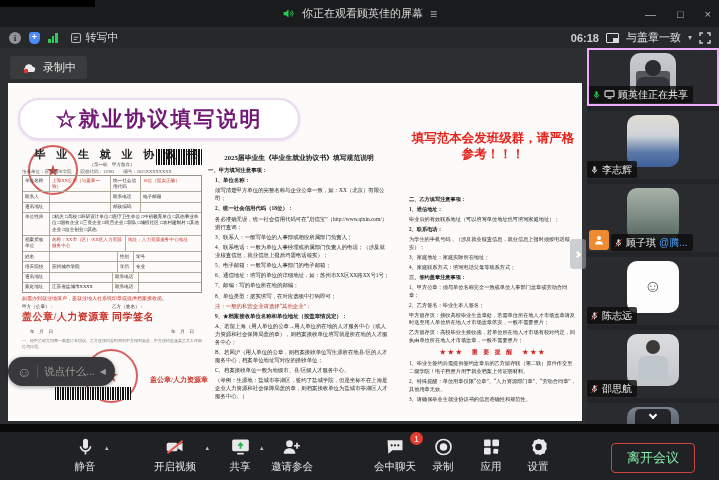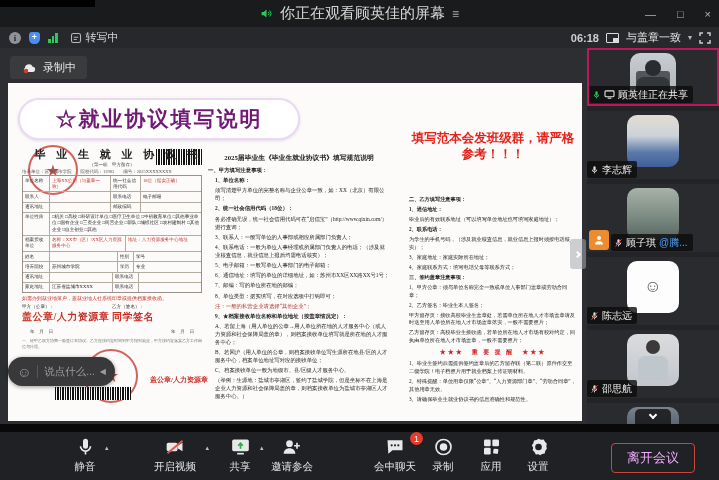--- a/index.html
+++ b/index.html
@@ -4,21 +4,21 @@
 <style>
   * { margin:0; padding:0; box-sizing:border-box; }
   html,body { background:#000; }
   body { font-family:"Liberation Sans", sans-serif; }
   #app { position:relative; width:719px; height:480px; background:#2c2e31; overflow:hidden; }
 
   
   .titlebar { position:absolute; left:0; top:0; width:719px; height:27px; background:#1a1b1d; }
   .notch { position:absolute; left:0; top:0; width:95px; height:7px; background:#000; }
   .banner { position:absolute; left:0; top:0; width:100%; height:27px; display:flex; align-items:center; justify-content:center; gap:7px; }
-  .banner-text { color:#d9d9d9; font-size:15px; }
+  .banner-text { color:#d9d9d9; font-size:11px; }
   .menu-glyph { color:#a9a9a9; font-size:12px; }
   .winctl { position:absolute; right:8px; top:0; height:27px; display:flex; align-items:center; gap:21px; color:#b5b5b5; font-size:11px; }
   .winctl span { cursor:default; }
 
   
   .statusbar { position:absolute; left:0; top:27px; width:719px; height:21px; background:#26282b; display:flex; align-items:center; }
   .sb-left { display:flex; align-items:center; gap:8px; padding-left:9px; }
   .info-ic { width:12px; height:12px; border-radius:50%; background:#8f9398; color:#26282b; font-size:9px; font-weight:bold; display:flex; align-items:center; justify-content:center; font-family:"Liberation Serif",serif; }
   .shield-ic { width:11px; height:12px; background:#4b8cf5; border-radius:3px 3px 45% 45%; color:#fff; font-size:9px; line-height:11px; text-align:center; font-weight:bold; }
   .signal-ic { display:flex; align-items:flex-end; gap:1px; height:11px; }
@@ -81,21 +81,21 @@
   .rl.redc { color:#d02020; text-align:center; font-weight:bold; font-size:6px; letter-spacing:2px; margin:3px 0; }
 
   
   .panel-handle { position:absolute; left:570px; top:239px; width:16px; height:30px; background:rgba(165,170,175,.55); border-radius:3px; display:flex; align-items:center; justify-content:center; }
   .chev-r { width:5px; height:5px; border-right:2px solid #fff; border-bottom:2px solid #fff; transform:rotate(-45deg); margin-left:-2px; }
 
   
   .sidebar { position:absolute; left:587px; top:48px; width:132px; height:376px; overflow:hidden; background:#222427; }
   .tile { position:relative; width:132px; background:#292b2f; margin-bottom:5px; }
   .tile .avatar { position:absolute; left:50%; transform:translateX(-50%); top:4px; width:52px; height:52px; border-radius:10px; overflow:hidden; }
-  .tile1 { height:58px; border:2px solid #be185d; }
+  .tile1 { height:58px; border:2px solid #f0abfc; }
   .tile1 .avatar { width:46px; height:46px; top:3px; }
   .t2,.t3,.t4,.t5,.t6 { height:68px; }
   .plabel { position:absolute; left:0; bottom:1px; background:rgba(12,12,12,.8); border-radius:2px; padding:1.5px 5px 1.5px 3px; display:flex; align-items:center; gap:3px; max-width:128px; white-space:nowrap; }
   .plabel span { color:#ececec; font-size:10px; }
   .plabel .mention { color:#4da0ff; }
   .hand-badge { position:absolute; left:2px; bottom:2px; width:20px; height:20px; background:#ec8b2f; border-radius:3px; display:flex; align-items:center; justify-content:center; }
   .av1 { background:linear-gradient(180deg,#c9cdd2,#aeb3b9); position:relative; }
   .av1::before { content:""; position:absolute; left:50%; top:7px; transform:translateX(-50%); width:16px; height:16px; border-radius:50%; background:#2a2d30; }
   .av1::after { content:""; position:absolute; left:50%; top:24px; transform:translateX(-50%); width:34px; height:22px; border-radius:8px 8px 0 0; background:#33373b; }
   .av-overlay { position:absolute; left:50%; top:18px; transform:translateX(-50%); width:34px; height:13px; background:rgba(45,45,48,.72); border-radius:3px; }
@@ -118,21 +118,21 @@
 
   
   .toolbar-gap { position:absolute; left:0; top:424px; width:719px; height:8px; background:#09090a; }
   .toolbar { position:absolute; left:0; top:432px; width:719px; height:48px; background:#1f2124; }
   .titem { position:absolute; top:5px; transform:translateX(-50%); display:flex; flex-direction:column; align-items:center; gap:3px; cursor:default; }
   .ticon { width:20px; height:20px; position:relative; }
   .tlabel { color:#e3e3e3; font-size:10.5px; white-space:nowrap; }
   .tcaret { position:absolute; top:7px; right:-13px; color:#bdbdbd; font-size:7px; }
   .caret-strip { position:absolute; left:245px; top:434px; width:15px; height:40px; background:#2d2f33; border-radius:2px; }
   .badge { position:absolute; top:-5px; right:-7px; min-width:13px; height:13px; background:#e63c2f; border-radius:7px; color:#fff; font-size:9px; display:flex; align-items:center; justify-content:center; padding:0 2px; }
-  .leave-btn { position:absolute; right:24px; top:11px; padding:5px 15px; border:1px solid #c8473a; border-radius:4px; color:#f0abfc; font-size:13px; background:transparent; font-family:"Liberation Sans",sans-serif; }
+  .leave-btn { position:absolute; right:24px; top:11px; padding:5px 15px; border:1px solid #c8473a; border-radius:4px; color:#86efac; font-size:13px; background:transparent; font-family:"Liberation Sans",sans-serif; }
 </style>
 </head>
 <body>
 
 <div id="app">
 
   <div class="titlebar">
     <div class="notch"></div>
     <div class="banner">
       <svg width="13" height="13" viewBox="0 0 24 24">

